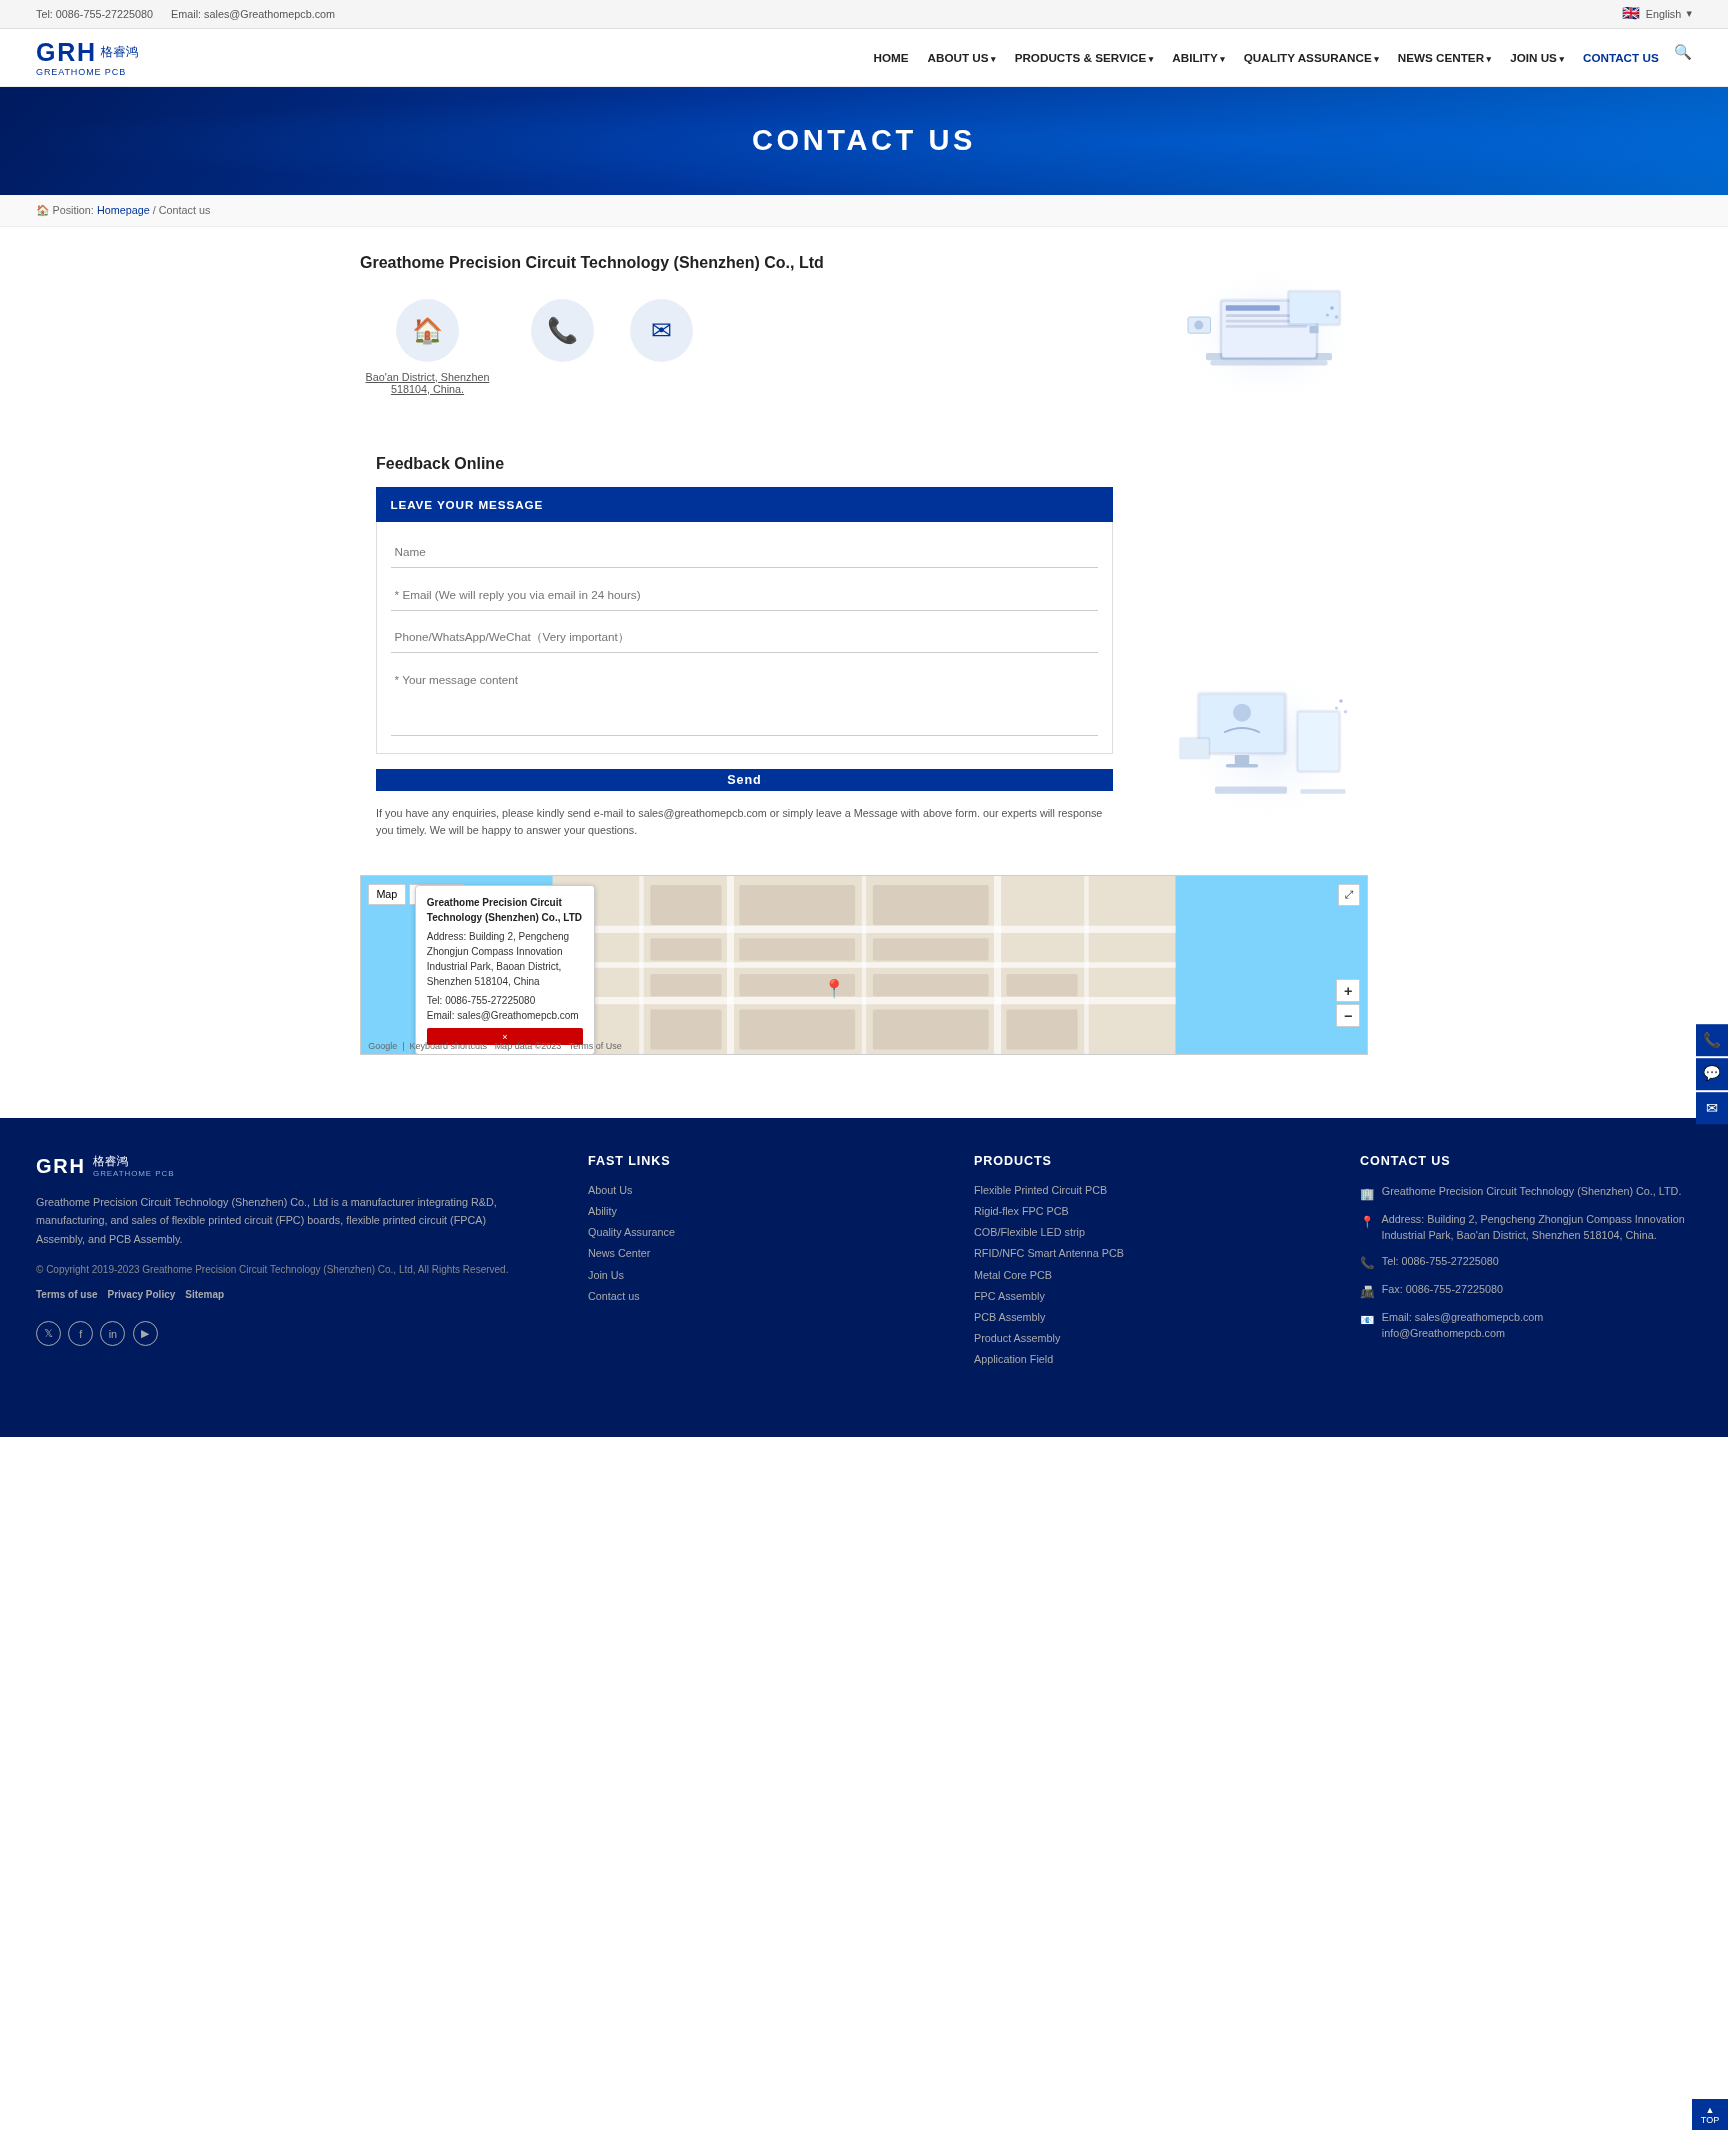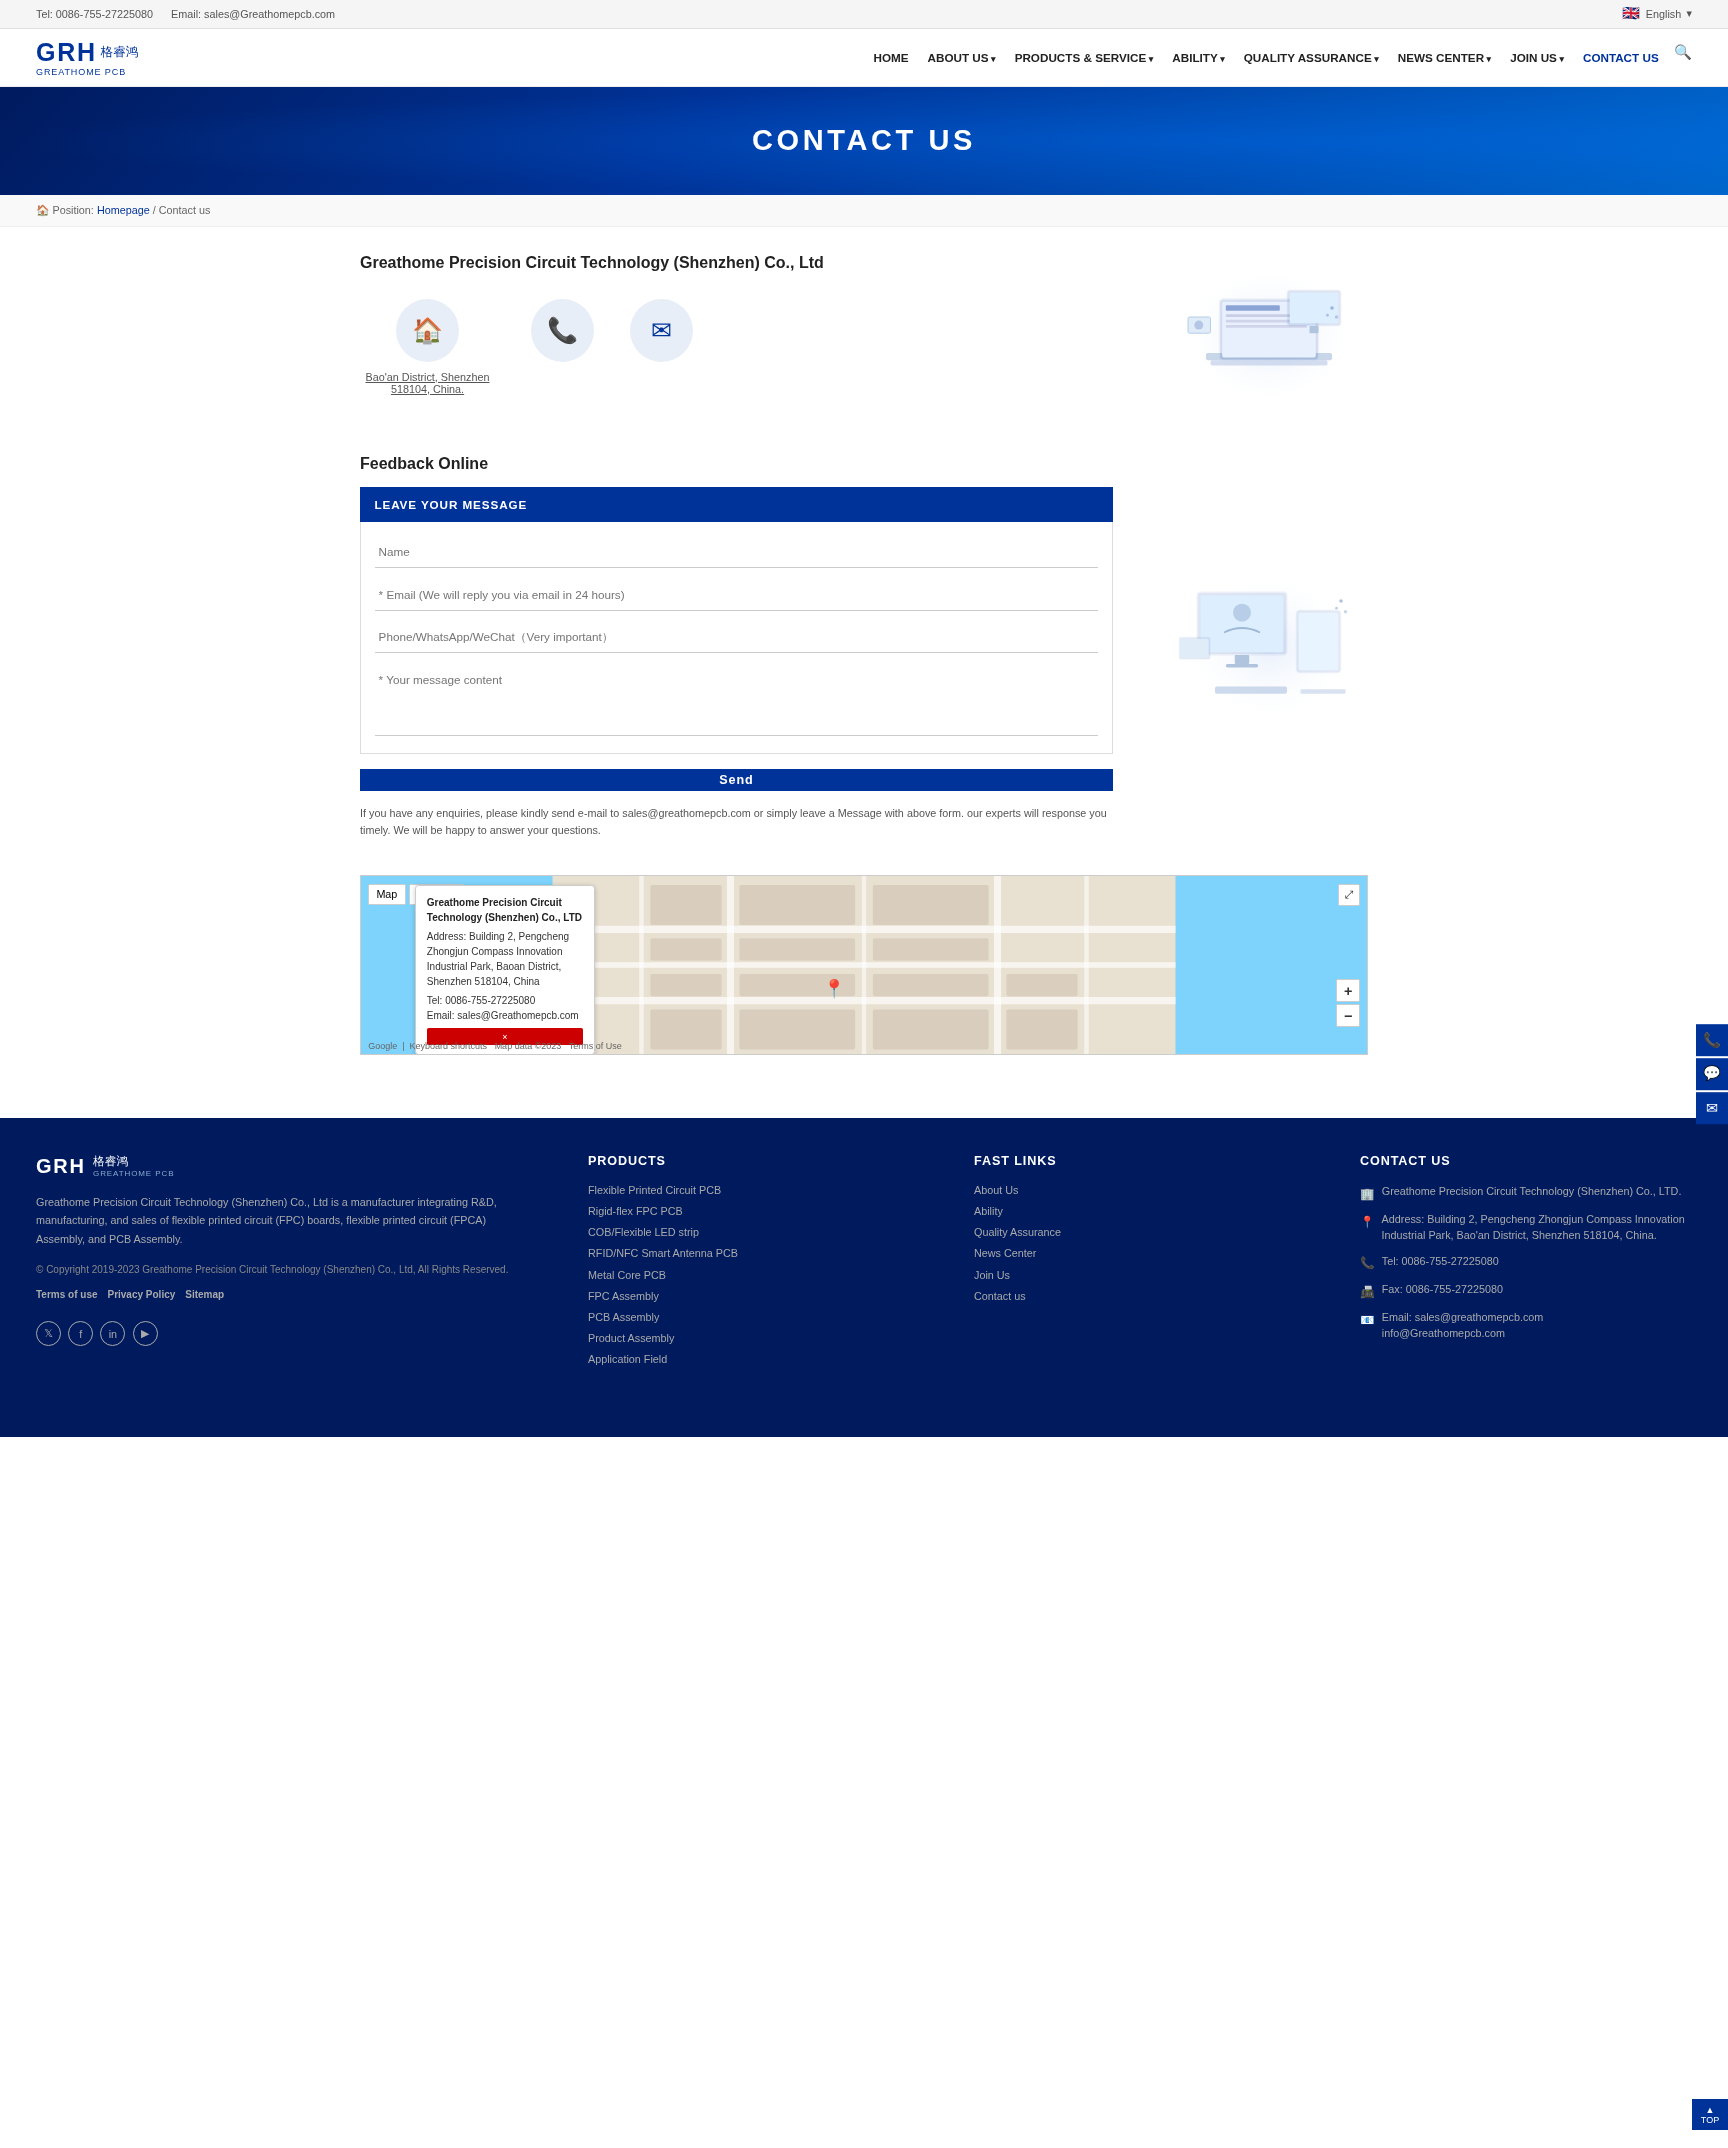--- a/index.html
+++ b/index.html
@@ -130,21 +130,21 @@
     .company-illustration { width: 198px; }
 
     
     .laptop-illus {
       width: 198px;
       height: 162px;
     }
 
     
     .feedback-section { margin-bottom: 36px; }
-    .feedback-container { display: flex; gap: 57px; align-items: center; }
+    .feedback-container { display: flex; gap: 57px; align-items: flex-end; margin-left: 16px; }
     .feedback-form { flex: 1; }
     .feedback-title { font-size: 16px; font-weight: bold; color: #222; margin-bottom: 14.4px; }
     .form-header {
       background: #003399;
       color: #fff;
       padding: 10.8px 14.4px;
       font-size: 11.7px;
       font-weight: bold;
       letter-spacing: 0.9px;
       margin-bottom: 0;
@@ -590,47 +590,47 @@
       </div>
       <div class="footer-social">
         <div class="social-icon">𝕏</div>
         <div class="social-icon">f</div>
         <div class="social-icon">in</div>
         <div class="social-icon">▶</div>
       </div>
     </div>
 
     <div class="footer-col">
+      <div class="footer-col-title">FAST LINKS</div>
+      <ul>
+        <li><a href="#">About Us</a></li>
+        <li><a href="#">Ability</a></li>
+        <li><a href="#">Quality Assurance</a></li>
+        <li><a href="#">News Center</a></li>
+        <li><a href="#">Join Us</a></li>
+        <li><a href="#">Contact us</a></li>
+      </ul>
+    </div>
+
+    <div class="footer-col">
       <div class="footer-col-title">PRODUCTS</div>
       <ul>
         <li><a href="#">Flexible Printed Circuit PCB</a></li>
         <li><a href="#">Rigid-flex FPC PCB</a></li>
         <li><a href="#">COB/Flexible LED strip</a></li>
         <li><a href="#">RFID/NFC Smart Antenna PCB</a></li>
         <li><a href="#">Metal Core PCB</a></li>
         <li><a href="#">FPC Assembly</a></li>
         <li><a href="#">PCB Assembly</a></li>
         <li><a href="#">Product Assembly</a></li>
         <li><a href="#">Application Field</a></li>
       </ul>
     </div>
 
     <div class="footer-col">
-      <div class="footer-col-title">FAST LINKS</div>
-      <ul>
-        <li><a href="#">About Us</a></li>
-        <li><a href="#">Ability</a></li>
-        <li><a href="#">Quality Assurance</a></li>
-        <li><a href="#">News Center</a></li>
-        <li><a href="#">Join Us</a></li>
-        <li><a href="#">Contact us</a></li>
-      </ul>
-    </div>
-
-    <div class="footer-col">
       <div class="footer-col-title">CONTACT US</div>
       <div class="footer-contact-item">
         <span class="footer-contact-icon">🏢</span>
         <span>Greathome Precision Circuit Technology (Shenzhen) Co., LTD.</span>
       </div>
       <div class="footer-contact-item">
         <span class="footer-contact-icon">📍</span>
         <span>Address: Building 2, Pengcheng Zhongjun Compass Innovation Industrial Park, Bao'an District, Shenzhen 518104, China.</span>
       </div>
       <div class="footer-contact-item">

